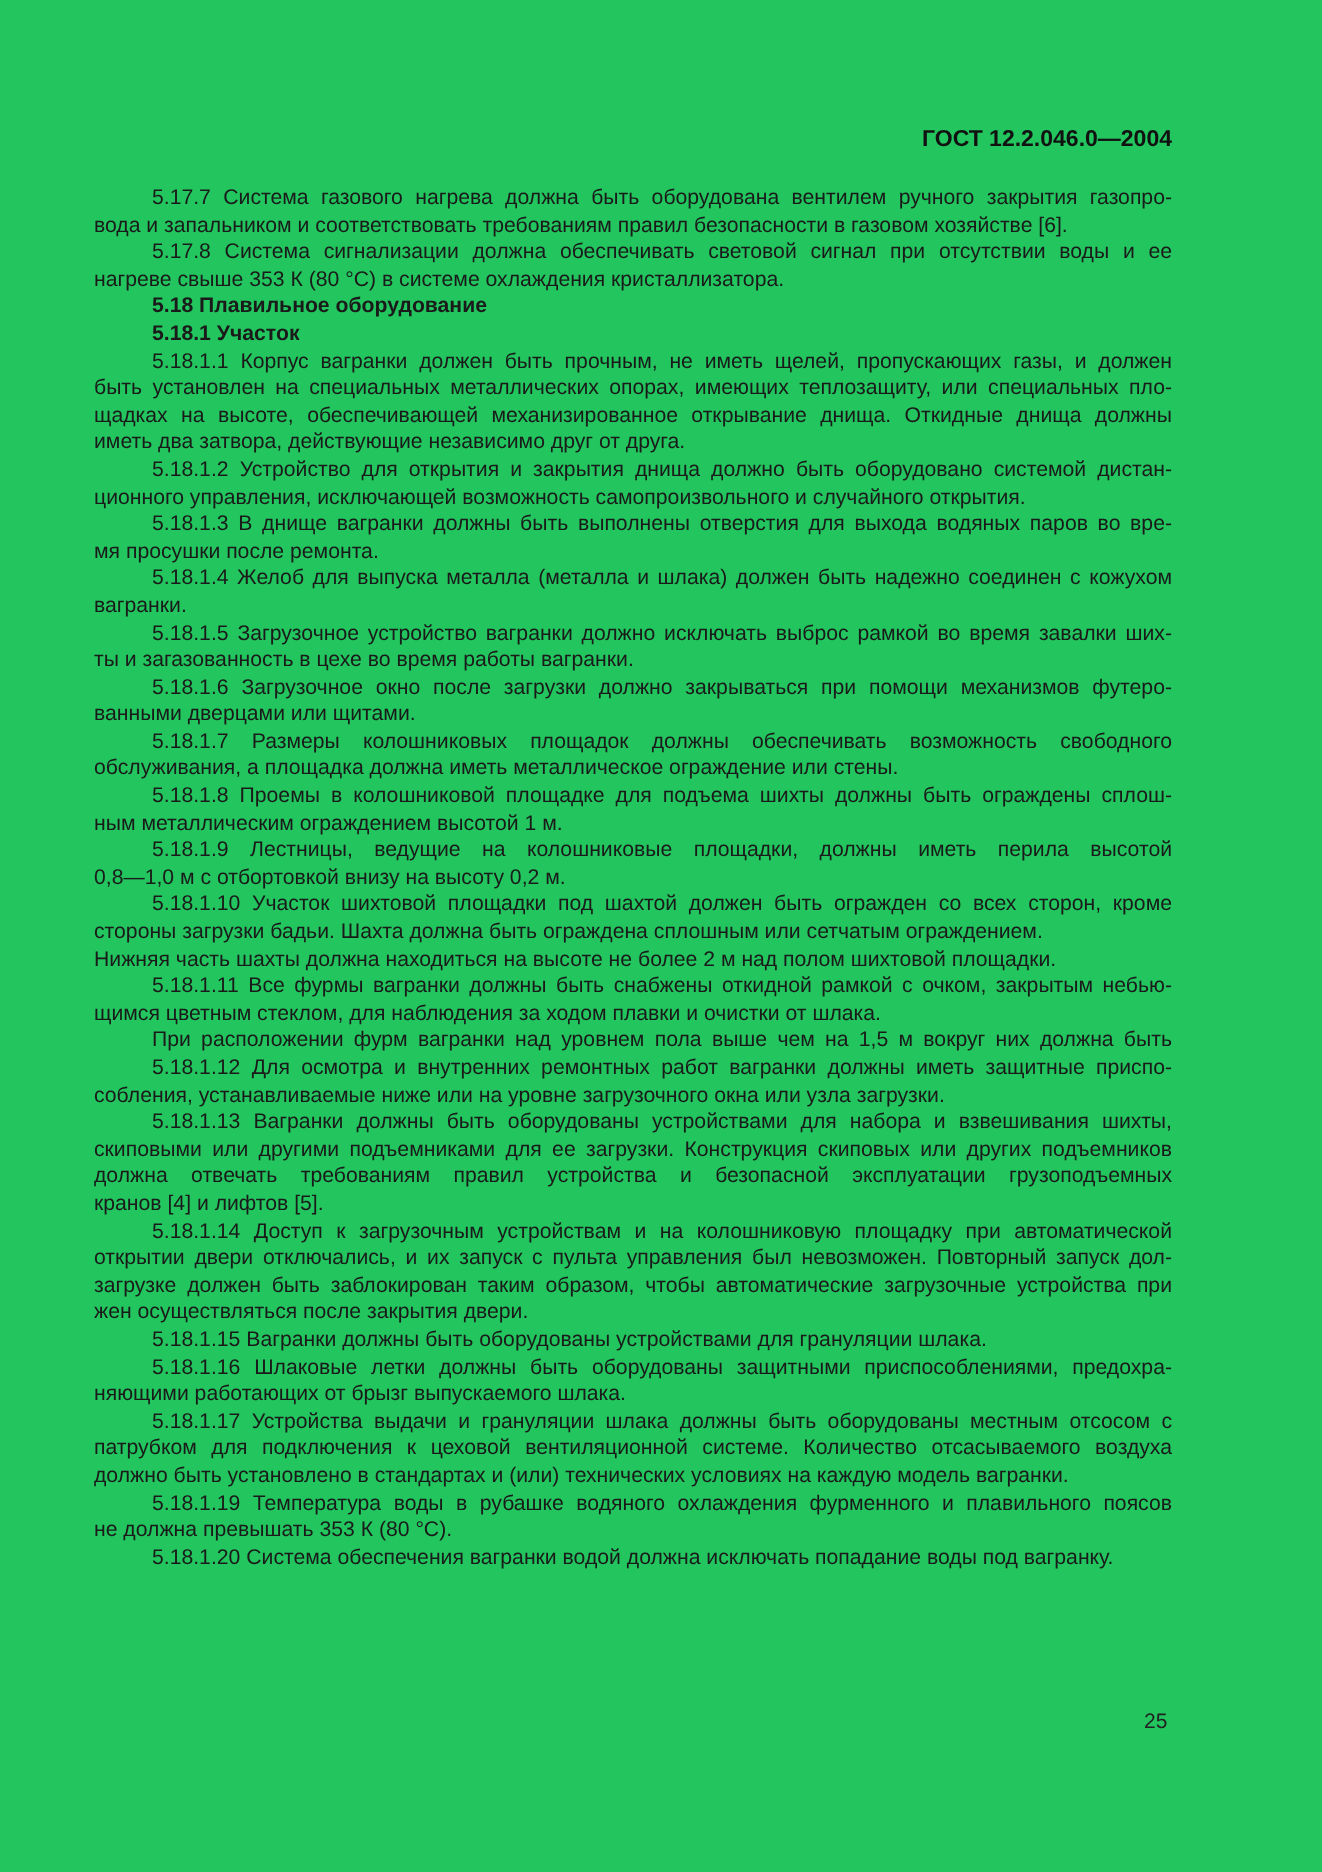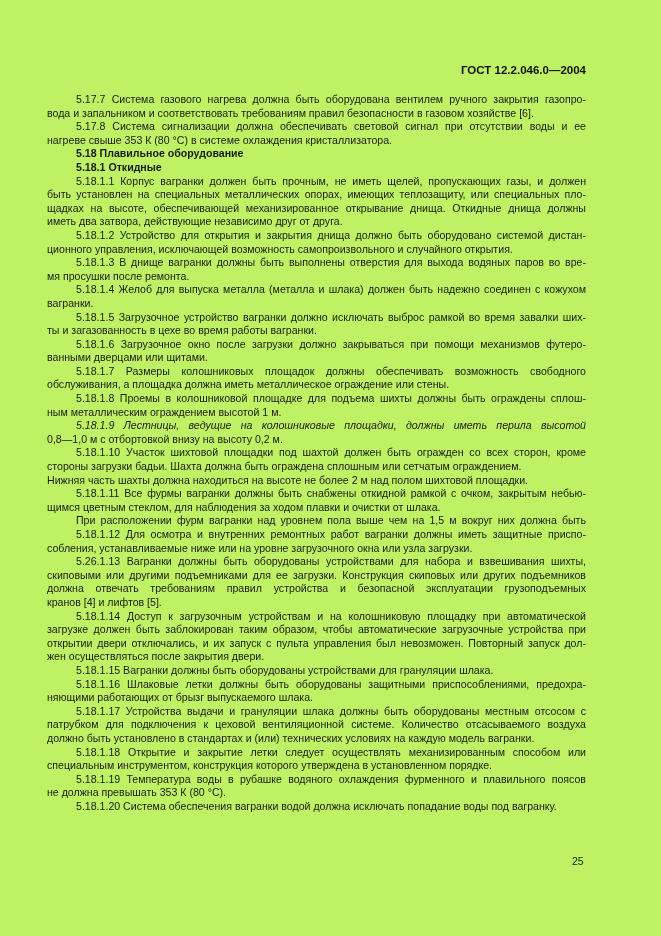--- a/index.html
+++ b/index.html
@@ -1,17 +1,17 @@
 <!DOCTYPE html>
 <html><head>
 <meta charset="utf-8">
 <style>
   html, body { margin: 0; padding: 0; background: #ffffff; }
   body { width: 661px; height: 936px; position: relative; overflow: hidden; }
-  .page { position: absolute; left: 0; top: 0; width: 661px; height: 936px; background: #bef264; }
+  .page { position: absolute; left: 0; top: 0; width: 661px; height: 936px; background: #22c55e; }
   .header {
     position: absolute; top: 64px; right: 75px;
     font-family: "Liberation Sans", sans-serif; font-weight: bold; font-size: 11.5px; color: #111;
   }
   .body {
     position: absolute; left: 47px; top: 93px; width: 539px;
     font-family: "Liberation Sans", sans-serif; font-size: 10.6px; line-height: 13.6px; color: #1a1a1a;
   }
   .para { margin: 0; }
   .line { display: block; text-align: justify; text-align-last: justify; white-space: nowrap; overflow: visible; height: 13.6px; }
@@ -35,21 +35,21 @@
         <span class="line last">вода и запальником и соответствовать требованиям правил безопасности в газовом хозяйстве [6].</span>
       </div>
       <div class="para">
         <span class="line first" style="white-space: normal; height: 13.6px; overflow: hidden;">5.17.8  Система сигнализации должна обеспечивать световой сигнал при отсутствии воды и ее</span>
         <span class="line last">нагреве свыше 353 К (80 °С) в системе охлаждения кристаллизатора.</span>
       </div>
       <div class="para">
         <span class="heading">5.18  Плавильное оборудование</span>
       </div>
       <div class="para">
-        <span class="heading">5.18.1  Откидные</span>
+        <span class="heading">5.18.1  Участок</span>
       </div>
       <div class="para">
         <span class="line first" style="white-space: normal; height: 13.6px; overflow: hidden;">5.18.1.1  Корпус вагранки должен быть прочным, не иметь щелей, пропускающих газы, и должен</span>
         <span class="line" style="white-space: normal; height: 13.6px; overflow: hidden;">быть установлен на специальных металлических опорах, имеющих теплозащиту, или специальных пло-</span>
         <span class="line" style="white-space: normal; height: 13.6px; overflow: hidden;">щадках на высоте, обеспечивающей механизированное открывание днища. Откидные днища должны</span>
         <span class="line last">иметь два затвора, действующие независимо друг от друга.</span>
       </div>
       <div class="para">
         <span class="line first" style="white-space: normal; height: 13.6px; overflow: hidden;">5.18.1.2  Устройство для открытия и закрытия днища должно быть оборудовано системой дистан-</span>
         <span class="line last">ционного управления, исключающей возможность самопроизвольного и случайного открытия.</span>
@@ -72,21 +72,21 @@
       </div>
       <div class="para">
         <span class="line first" style="white-space: normal; height: 13.6px; overflow: hidden;">5.18.1.7 Размеры колошниковых площадок должны обеспечивать возможность свободного</span>
         <span class="line last">обслуживания, а площадка должна иметь металлическое ограждение или стены.</span>
       </div>
       <div class="para">
         <span class="line first" style="white-space: normal; height: 13.6px; overflow: hidden;">5.18.1.8  Проемы в колошниковой площадке для подъема шихты должны быть ограждены сплош-</span>
         <span class="line last">ным металлическим ограждением высотой 1 м.</span>
       </div>
       <div class="para">
-        <span class="line first" style="white-space: normal; height: 13.6px; overflow: hidden; font-style: italic;">5.18.1.9 Лестницы, ведущие на колошниковые площадки, должны иметь перила высотой</span>
+        <span class="line first" style="white-space: normal; height: 13.6px; overflow: hidden;">5.18.1.9 Лестницы, ведущие на колошниковые площадки, должны иметь перила высотой</span>
         <span class="line last">0,8—1,0 м с отбортовкой внизу на высоту 0,2 м.</span>
       </div>
       <div class="para">
         <span class="line first" style="white-space: normal; height: 13.6px; overflow: hidden;">5.18.1.10  Участок шихтовой площадки под шахтой должен быть огражден со всех сторон, кроме</span>
         <span class="line last">стороны загрузки бадьи. Шахта должна быть ограждена сплошным или сетчатым ограждением.</span>
       </div>
       <div class="para">
         <span class="line last">Нижняя часть шахты должна находиться на высоте не более 2 м над полом шихтовой площадки.</span>
       </div>
       <div class="para">
@@ -94,48 +94,44 @@
         <span class="line last">щимся цветным стеклом, для наблюдения за ходом плавки и очистки от шлака.</span>
       </div>
       <div class="para">
         <span class="line first" style="white-space: normal; height: 13.6px; overflow: hidden;">При расположении фурм вагранки над уровнем пола выше чем на 1,5 м вокруг них должна быть</span>
       </div>
       <div class="para">
         <span class="line first" style="white-space: normal; height: 13.6px; overflow: hidden;">5.18.1.12  Для осмотра и внутренних ремонтных работ вагранки должны иметь защитные приспо-</span>
         <span class="line last">собления, устанавливаемые ниже или на уровне загрузочного окна или узла загрузки.</span>
       </div>
       <div class="para">
-        <span class="line first" style="white-space: normal; height: 13.6px; overflow: hidden;">5.26.1.13  Вагранки должны быть оборудованы устройствами для набора и взвешивания шихты,</span>
+        <span class="line first" style="white-space: normal; height: 13.6px; overflow: hidden;">5.18.1.13  Вагранки должны быть оборудованы устройствами для набора и взвешивания шихты,</span>
         <span class="line" style="white-space: normal; height: 13.6px; overflow: hidden;">скиповыми или другими подъемниками для ее загрузки. Конструкция скиповых или других подъемников</span>
         <span class="line" style="white-space: normal; height: 13.6px; overflow: hidden;">должна отвечать требованиям правил устройства и безопасной эксплуатации грузоподъемных</span>
         <span class="line last">кранов [4] и лифтов [5].</span>
       </div>
       <div class="para">
         <span class="line first" style="white-space: normal; height: 13.6px; overflow: hidden;">5.18.1.14  Доступ к загрузочным устройствам и на колошниковую площадку при автоматической</span>
+        <span class="line" style="white-space: normal; height: 13.6px; overflow: hidden;">открытии двери отключались, и их запуск с пульта управления был невозможен. Повторный запуск дол-</span>
         <span class="line" style="white-space: normal; height: 13.6px; overflow: hidden;">загрузке должен быть заблокирован таким образом, чтобы автоматические загрузочные устройства при</span>
-        <span class="line" style="white-space: normal; height: 13.6px; overflow: hidden;">открытии двери отключались, и их запуск с пульта управления был невозможен. Повторный запуск дол-</span>
         <span class="line last">жен осуществляться после закрытия двери.</span>
       </div>
       <div class="para">
         <span class="line first last">5.18.1.15  Вагранки должны быть оборудованы устройствами для грануляции шлака.</span>
       </div>
       <div class="para">
         <span class="line first" style="white-space: normal; height: 13.6px; overflow: hidden;">5.18.1.16  Шлаковые летки должны быть оборудованы защитными приспособлениями, предохра-</span>
         <span class="line last">няющими работающих от брызг выпускаемого шлака.</span>
       </div>
       <div class="para">
         <span class="line first" style="white-space: normal; height: 13.6px; overflow: hidden;">5.18.1.17  Устройства выдачи и грануляции шлака должны быть оборудованы местным отсосом с</span>
         <span class="line" style="white-space: normal; height: 13.6px; overflow: hidden;">патрубком для подключения к цеховой вентиляционной системе. Количество отсасываемого воздуха</span>
         <span class="line last">должно быть установлено в стандартах и (или) технических условиях на каждую модель вагранки.</span>
       </div>
       <div class="para">
-        <span class="line first" style="white-space: normal; height: 13.6px; overflow: hidden;">5.18.1.18  Открытие и закрытие летки следует осуществлять механизированным способом или</span>
-        <span class="line last">специальным инструментом, конструкция которого утверждена в установленном порядке.</span>
-      </div>
-      <div class="para">
         <span class="line first" style="white-space: normal; height: 13.6px; overflow: hidden;">5.18.1.19  Температура воды в рубашке водяного охлаждения фурменного и плавильного поясов</span>
         <span class="line last">не должна превышать 353 К (80 °С).</span>
       </div>
       <div class="para">
         <span class="line first last">5.18.1.20  Система обеспечения вагранки водой должна исключать попадание воды под вагранку.</span>
       </div>
     </div>
 
   <div class="page-number">25</div>
 </div>

